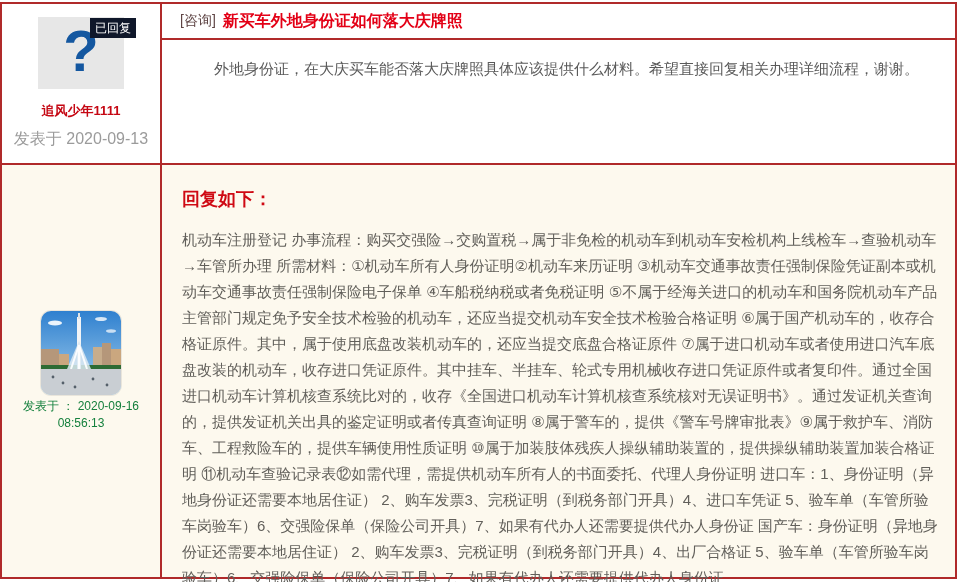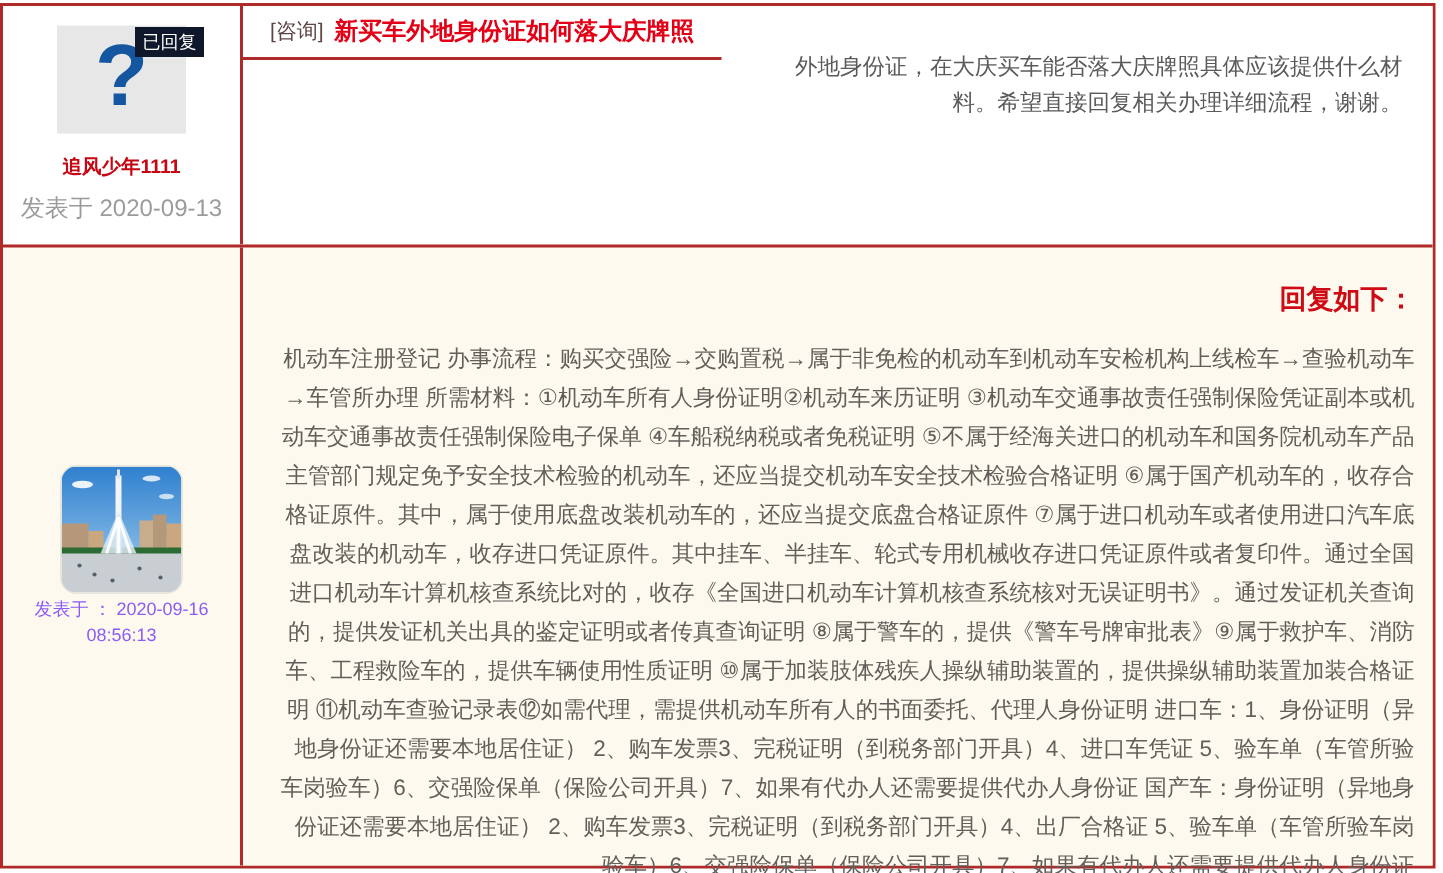--- a/index.html
+++ b/index.html
@@ -20,21 +20,21 @@
     display:flex;flex-direction:column;background:#fff;
   }
   .row{display:flex;min-height:0;}
   .row-question{height:159px;flex:none;background:#fff;}
   .row-reply{flex:1;background:var(--cream);border-top:2px solid var(--line);}
   .cell-user{
     width:160px;flex:none;box-sizing:border-box;border-right:2px solid var(--line);
     display:flex;flex-direction:column;align-items:center;justify-content:center;
     text-align:center;
   }
-  .cell-content{flex:1;min-width:0;display:flex;flex-direction:row;text-align:right;}
+  .cell-content{flex:1;min-width:0;display:flex;flex-direction:column;}
   
   .avatar-q{
     position:relative;width:86px;height:72px;background:#e7e7e7;
     display:flex;align-items:center;justify-content:center;flex:none;
   }
   .qmark{
     font-size:58px;font-weight:bold;color:#1457a0;line-height:1;
     transform:translateY(-2px);
   }
   .badge{
@@ -43,26 +43,26 @@
   }
   .username{margin-top:13px;font-size:13px;font-weight:bold;color:var(--name-red);}
   .postdate{margin-top:9px;font-size:16px;color:#9b9b9b;}
   .titlebar{
     height:36px;flex:none;box-sizing:border-box;border-bottom:2px solid var(--line);
     display:flex;align-items:center;padding:0 18px;gap:7px;
   }
   .category{font-size:14px;color:#5e4444;}
   .post-title{font-size:16px;font-weight:bold;color:var(--bright-red);}
   .question-body{
-    padding:29px 20px 0 20px;font-size:15px;line-height:24px;color:#5a5a5a;
+    padding:17px 20px 0 20px;font-size:15px;line-height:24px;color:#5a5a5a;margin-left:32px;
   }
   
   .avatar-a{width:80px;height:84px;border-radius:10px;overflow:hidden;flex:none;box-shadow:0 0 0 1px rgba(0,0,0,.08);}
   .agency-name{margin-top:6px;font-size:14px;font-weight:bold;color:var(--name-red);line-height:19px;}
-  .reply-date{margin-top:3px;font-size:12px;color:#8b5cf6;line-height:17px;}
+  .reply-date{margin-top:3px;font-size:12px;color:#15803d;line-height:17px;}
   .reply-wrap{padding:12px 12px 0 20px;}
   .reply-header{font-size:18px;font-weight:bold;color:#cf0a14;margin:10px 0 16px 0;}
   .reply-body{font-size:15px;line-height:26px;color:var(--body-gray);}
   
   .watermark{
     position:absolute;right:6px;bottom:2px;z-index:5;white-space:nowrap;
     font-size:33px;font-weight:bold;letter-spacing:1px;color:#faf6e9;
     text-shadow:-2px -2px 0 #4a453d,2px -2px 0 #4a453d,-2px 2px 0 #4a453d,
                 2px 2px 0 #4a453d,4px 4px 3px rgba(90,85,75,.6);
   }

